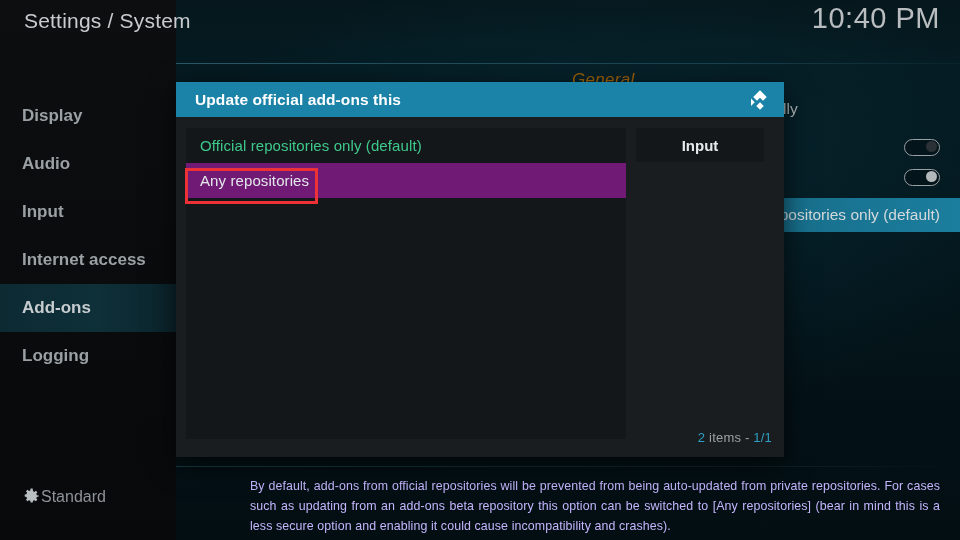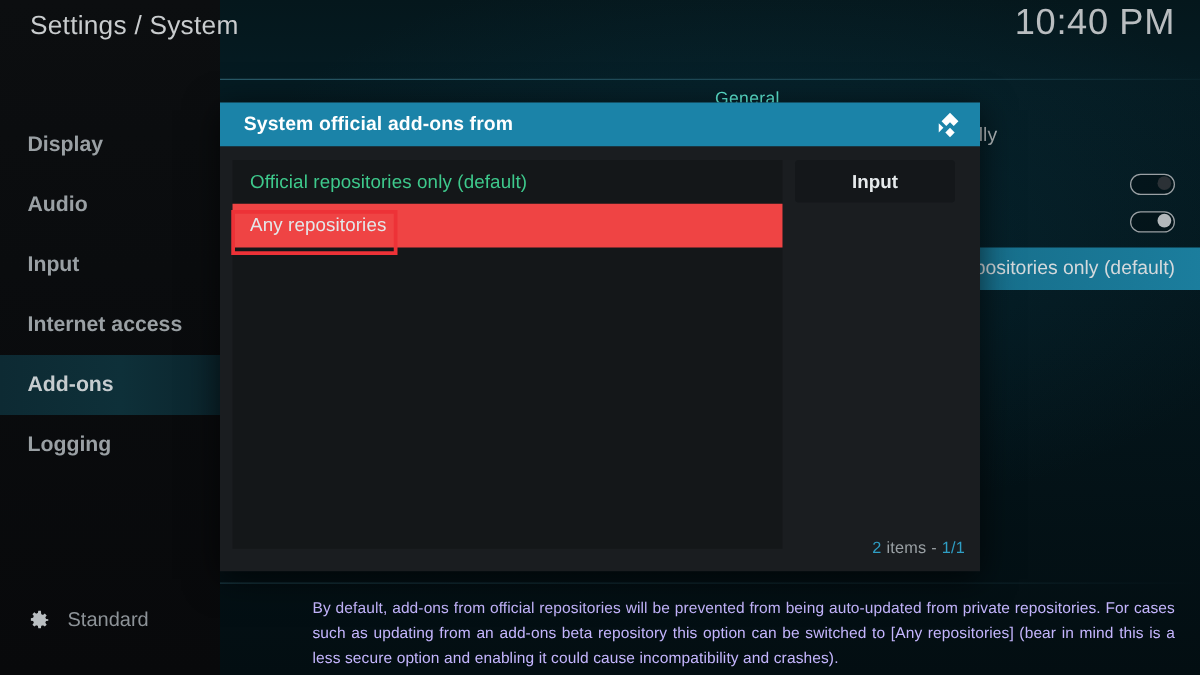--- a/index.html
+++ b/index.html
@@ -52,29 +52,29 @@
   .side-item {
     height:48px; display:flex; align-items:center;
     padding-left:22px; font-size:17px; color:#9aa0a4; font-weight:700;
   }
   .side-item.active {
     background:linear-gradient(90deg,#0d2a33 0%, #0e3039 55%, #0b242c 100%);
     color:#c6cccf;
   }
   .profile {
     position:absolute; left:22px; bottom:34px;
-    display:flex; align-items:center; gap:13px;
+    display:flex; align-items:center; 
   }
   .profile-label { font-size:16px; color:#8d9398; }
   .gear { width:19px; height:19px; display:block; }
 
   
   .section-head {
     position:absolute; left:572px; top:70px;
-    font-size:14px; color:#5eead4; letter-spacing:.3px;
+    font-size:17px; color:#a16207; letter-spacing:.3px;font-style:italic;
   }
   .set-row {
     position:absolute; left:640px; width:320px; height:34px;
     display:flex; align-items:center; justify-content:space-between;
     padding:0 20px 0 0; font-size:15.5px; color:#b4babd;
   }
   .set-row .lbl { white-space:nowrap; }
   .set-row-1 { top:92px; }
   .set-row-2 { top:130px; }
   .set-row-3 { top:160px; }
@@ -127,21 +127,21 @@
 
   .list-panel {
     position:absolute; left:10px; top:11px; width:440px; height:311px;
     background:#141719;
   }
   .list-item {
     height:35px; display:flex; align-items:center;
     padding-left:14px; font-size:15px; letter-spacing:.1px;
   }
   .list-item.current { color:#3ec98c; }
-  .list-item.selected { background:#ef4444; color:#e3e8ea; }
+  .list-item.selected { background:#701a75; color:#e3e8ea; }
 
   .cancel-btn {
     position:absolute; left:460px; top:11px; width:128px; height:34px;
     background:#14171a; border-radius:3px;
     display:flex; align-items:center; justify-content:center;
     font-size:15px; color:#e6eaec; font-weight:700;
   }
   .item-count {
     position:absolute; right:12px; bottom:12px;
     font-size:13px; color:#9aa0a4; letter-spacing:.2px;
@@ -220,21 +220,21 @@
 
   <div class="set-row-sel">
     <span>positories only (default)</span>
   </div>
 
   <div class="help-sep"></div>
   <div class="help">By default, add-ons from official repositories will be prevented from being auto-updated from private repositories. For cases such as updating from an add-ons beta repository this option can be switched to [Any repositories] (bear in mind this is a less secure option and enabling it could cause incompatibility and crashes).</div>
 
   <div class="dialog">
     <div class="dialog-title-bar">
-      <span class="dialog-title">System official add-ons from</span>
+      <span class="dialog-title">Update official add-ons this</span>
       <span>
         <svg class="kodi-logo" viewBox="0 0 32 32">
           <g fill="#ffffff">
             <polygon points="16,3 25,12 20,17 16,13 12,17 7,12"></polygon>
             <polygon points="16,19 21,24 16,29 11,24"></polygon>
             <polygon points="4,14 9,19 4,24"></polygon>
           </g>
         </svg>
       </span>
     </div>

